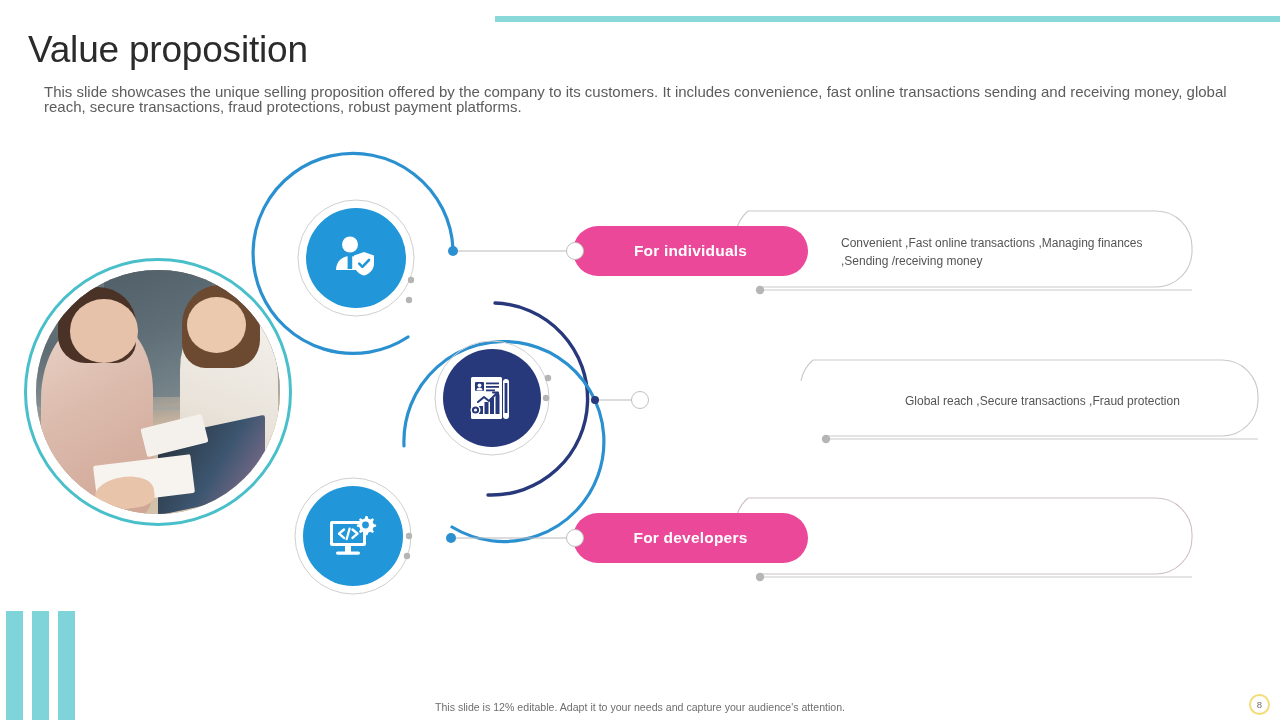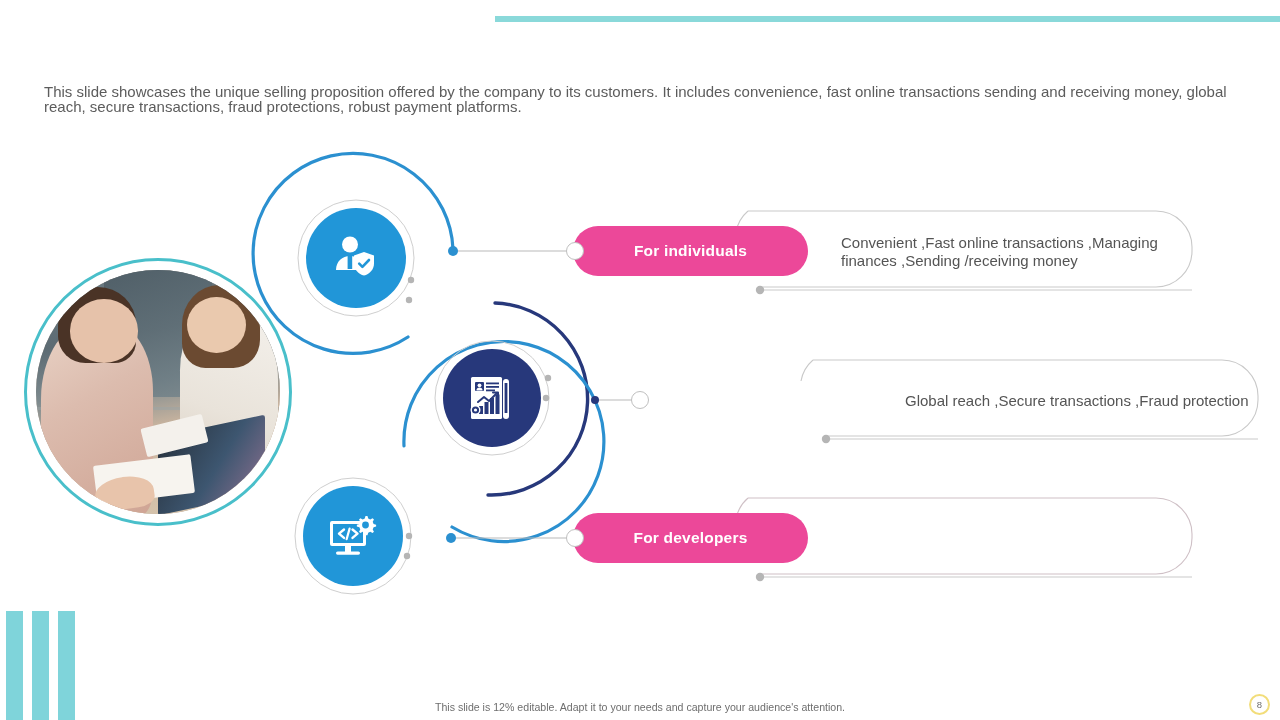--- a/index.html
+++ b/index.html
@@ -98,21 +98,21 @@
   }
   .pill-blue { background: #ec4899; }
   .pill-navy { background: #27387b; }
   .pill-dot {
     position: absolute; width: 18px; height: 18px; border-radius: 50%;
     background: #ffffff; border: 1px solid #bfbfbf;
   }
 
   
   .desc {
-    position: absolute; font-size: 15px; line-height: 18px; color: #545454;
+    position: absolute; font-size: 12px; line-height: 18px; color: #545454;
   }
 
   
   .footer-note {
     position: absolute; left: 0; top: 701px; width: 1280px; text-align: center;
     font-size: 10.6px; color: #6e6e6e;
   }
   .page-num {
     position: absolute; right: 10px; top: 694px;
     width: 21px; height: 21px; border-radius: 50%;
@@ -127,20 +127,21 @@
 <div class="slide">
 
   <div class="top-bar"></div>
 
   <div class="corner-bars">
     <i></i>
     <i></i>
     <i></i>
   </div>
 
+  <div class="title">Value proposition</div>
   <div class="subtitle">This slide showcases the unique selling proposition offered by the company to its customers. It includes convenience, fast online transactions sending and receiving money, global reach, secure transactions, fraud protections, robust payment platforms.</div>
 
   <svg class="canvas" viewBox="0 0 1280 720" xmlns="http://www.w3.org/2000/svg">
 
     <path d="M 453 249 A 100 100 0 1 0 408 337" fill="none" stroke="#2b90d0" stroke-width="3.2" stroke-linecap="round"></path>
 
     <path d="M 495 303 A 96 96 0 1 1 488 495" fill="none" stroke="#27387b" stroke-width="3.4" stroke-linecap="round"></path>
 
     <path d="M 452 527 A 100 100 0 1 0 404 446" fill="none" stroke="#2b90d0" stroke-width="3.2" stroke-linecap="round"></path>
 

